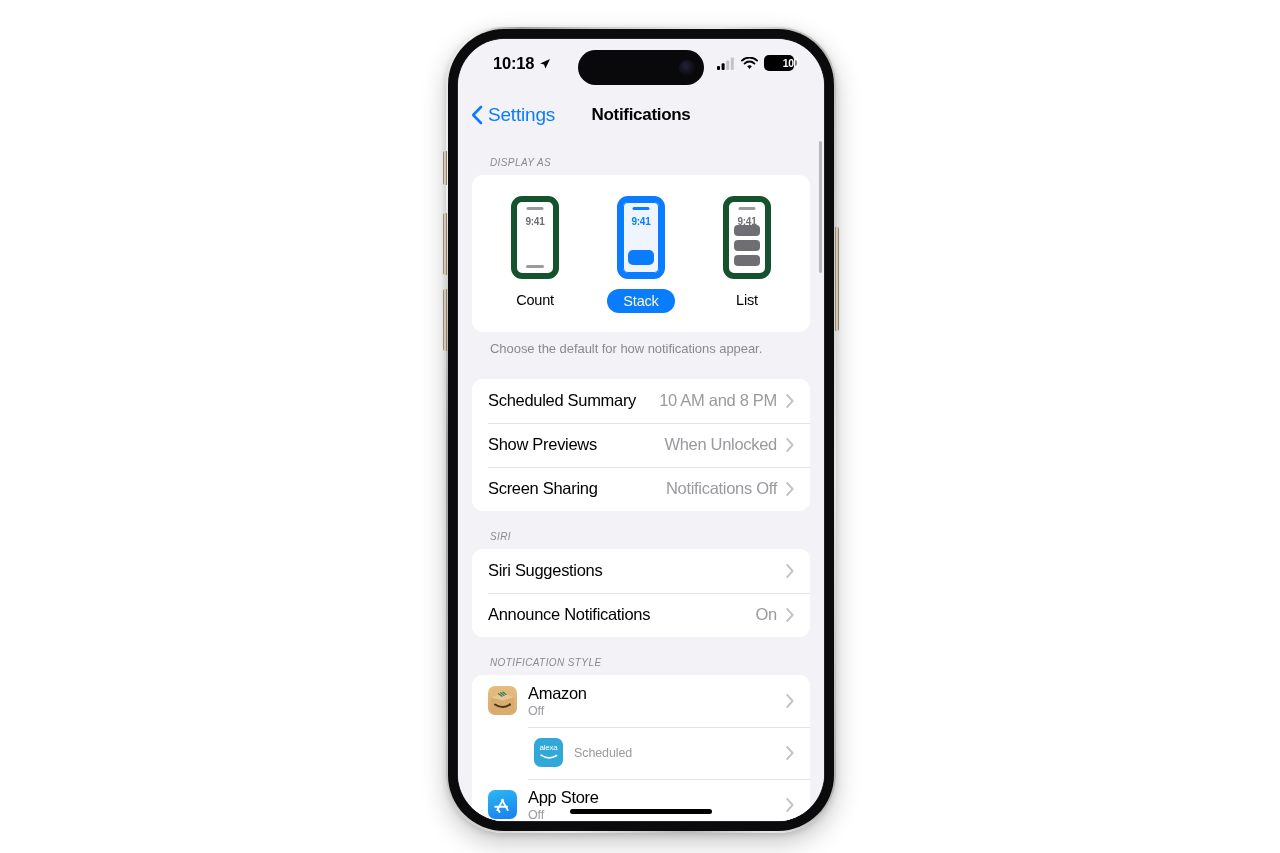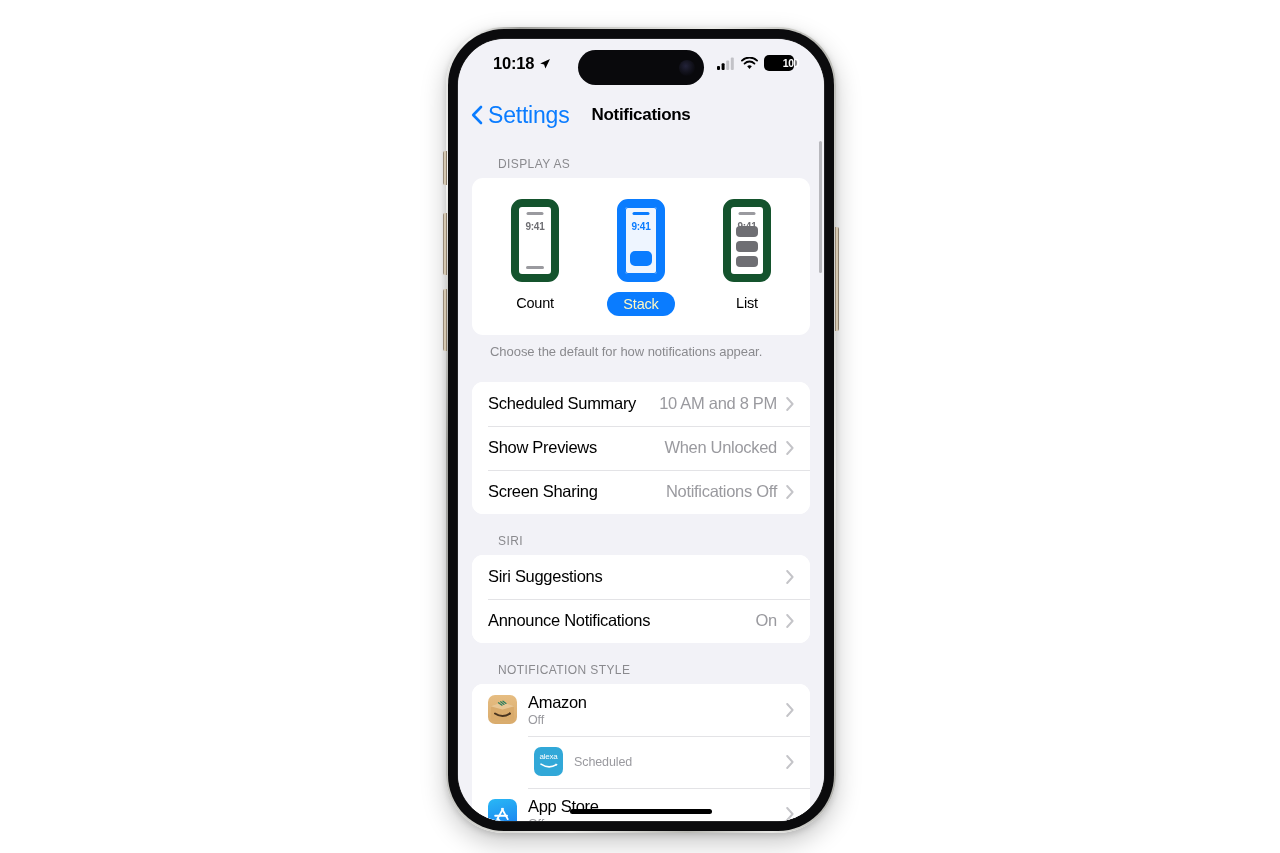--- a/index.html
+++ b/index.html
@@ -166,21 +166,21 @@
   }
   .nav-back {
     position: absolute;
     left: 13px;
     display: flex;
     align-items: center;
     gap: 5px;
     cursor: pointer;
   }
   .nav-back-label {
-    font-size: 23px;
+    font-size: 19px;
     color: #0a7cff;
     letter-spacing: -0.2px;
   }
   .nav-title {
     width: 100%;
     text-align: center;
     font-size: 17px;
     font-weight: bold;
     color: #000;
     letter-spacing: -0.3px;
@@ -199,25 +199,26 @@
     right: 2.5px;
     top: 4px;
     width: 3px;
     height: 132px;
     border-radius: 2px;
     background: #b8b8bd;
     z-index: 9;
   }
 
   .group-header {
-    font-size: 12px;
+    font-size: 10px;
     color: #8a8a8e;
     letter-spacing: 0.4px;
-    padding: 20px 16px 7px 40px;
+    padding: 20px 16px 7px 32px;
     text-transform: uppercase;
+    font-style: italic;
   }
   .group-footer {
     font-size: 13px;
     color: #8a8a8e;
     padding: 8px 32px 0 32px;
     line-height: 1.35;
     letter-spacing: -0.05px;
   }
 
   .card {
@@ -240,21 +241,21 @@
     align-items: center;
     gap: 10px;
     cursor: pointer;
     width: 86px;
   }
   .mock {
     position: relative;
     width: 48px;
     height: 83px;
     border-radius: 11px;
-    border: 8px solid #14532d;
+    border: 6px solid #14532d;
     background: #fff;
   }
   .mock.sel {
     border-color: #0a7cff;
     background: #eef5ff;
     box-shadow: 0 0 0 1px #0a7cff inset;
   }
   .mock-notch {
     position: absolute;
     left: 50%; transform: translateX(-50%);

